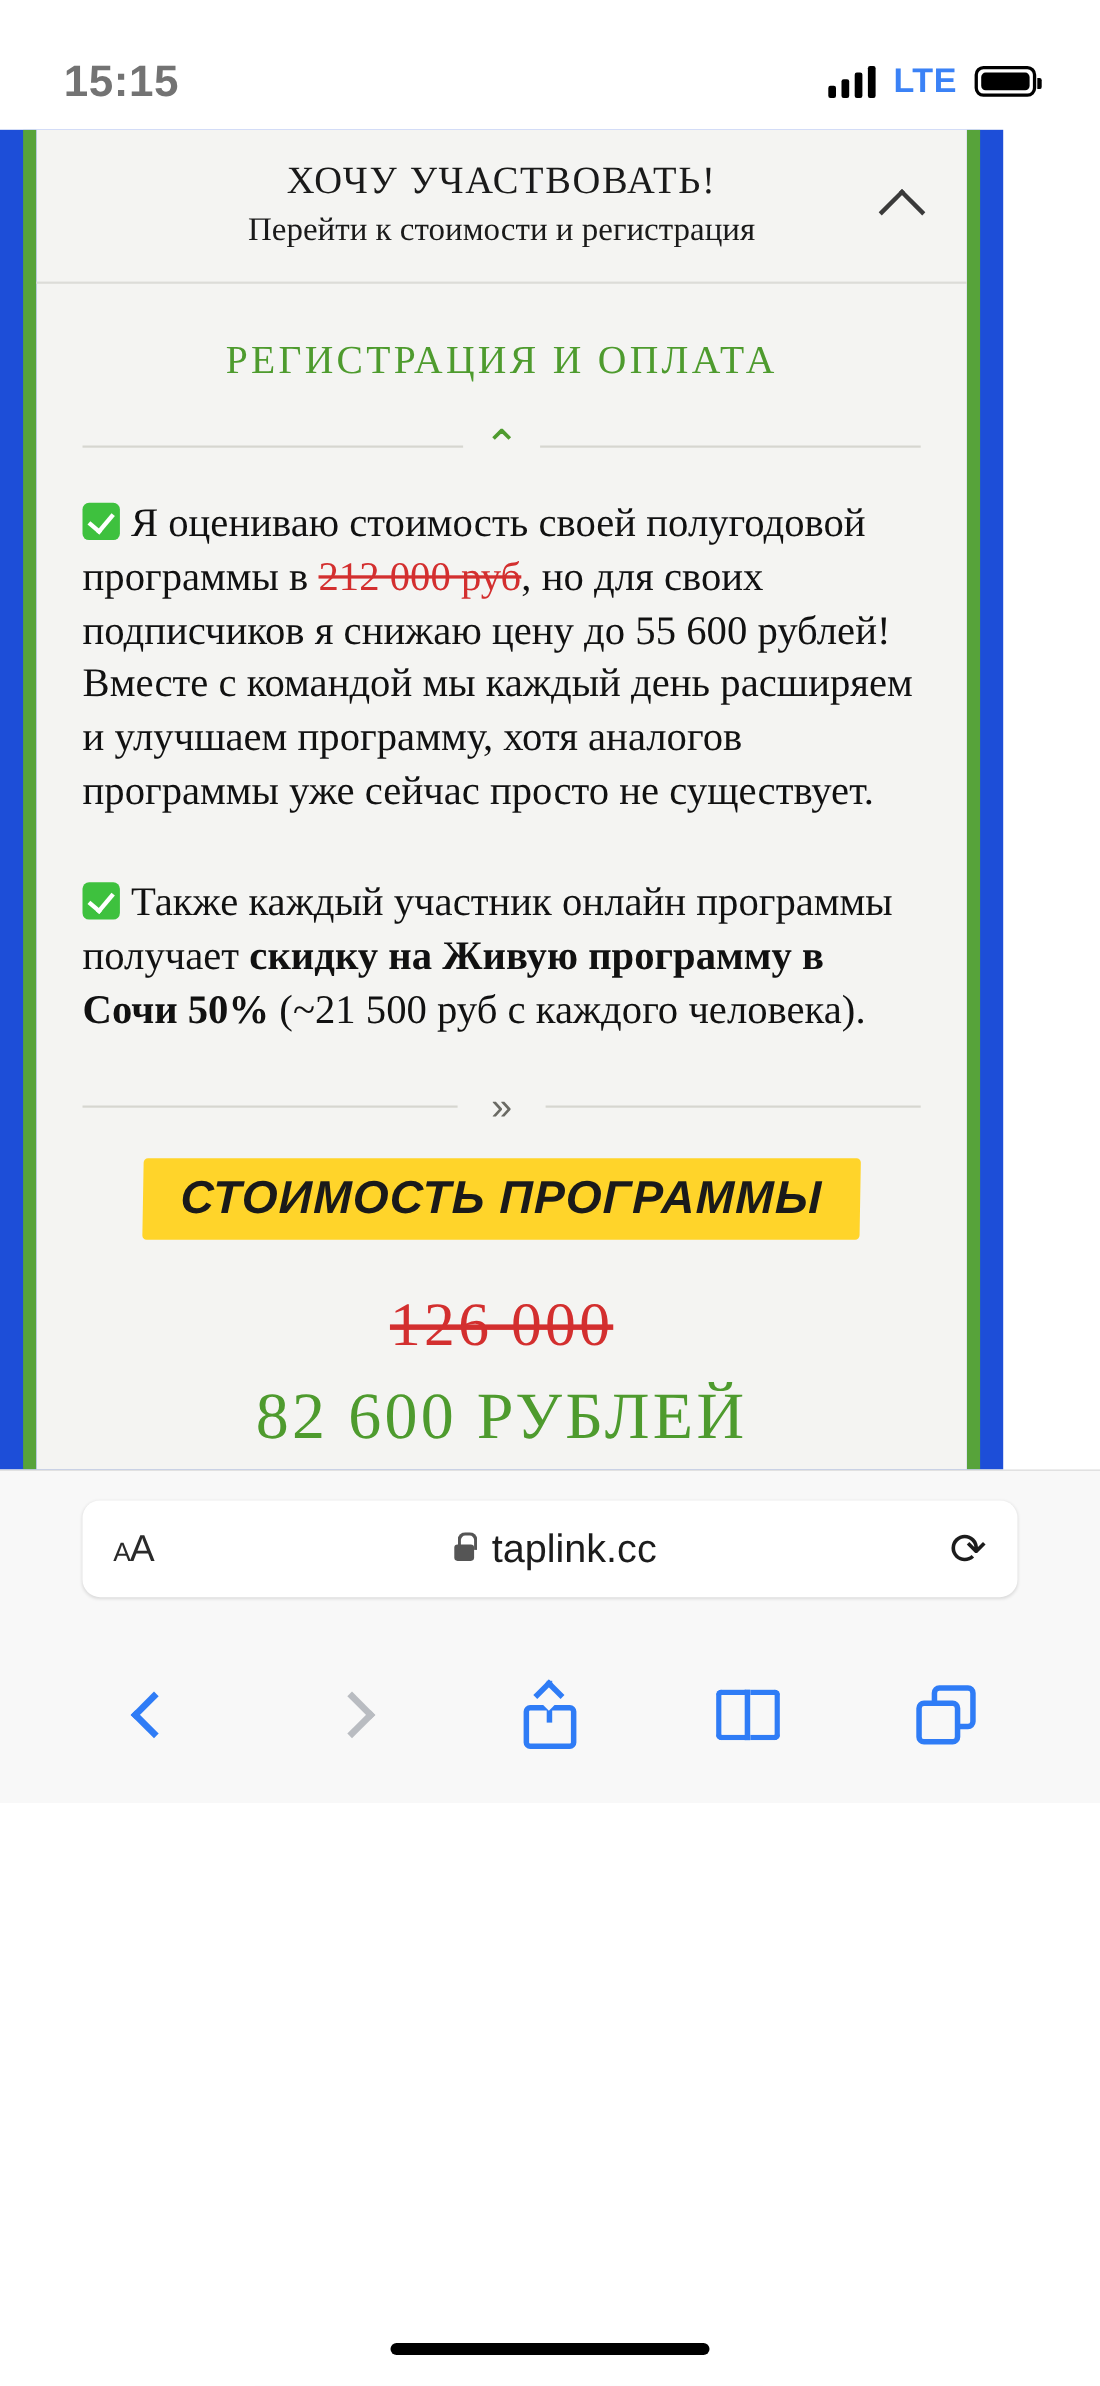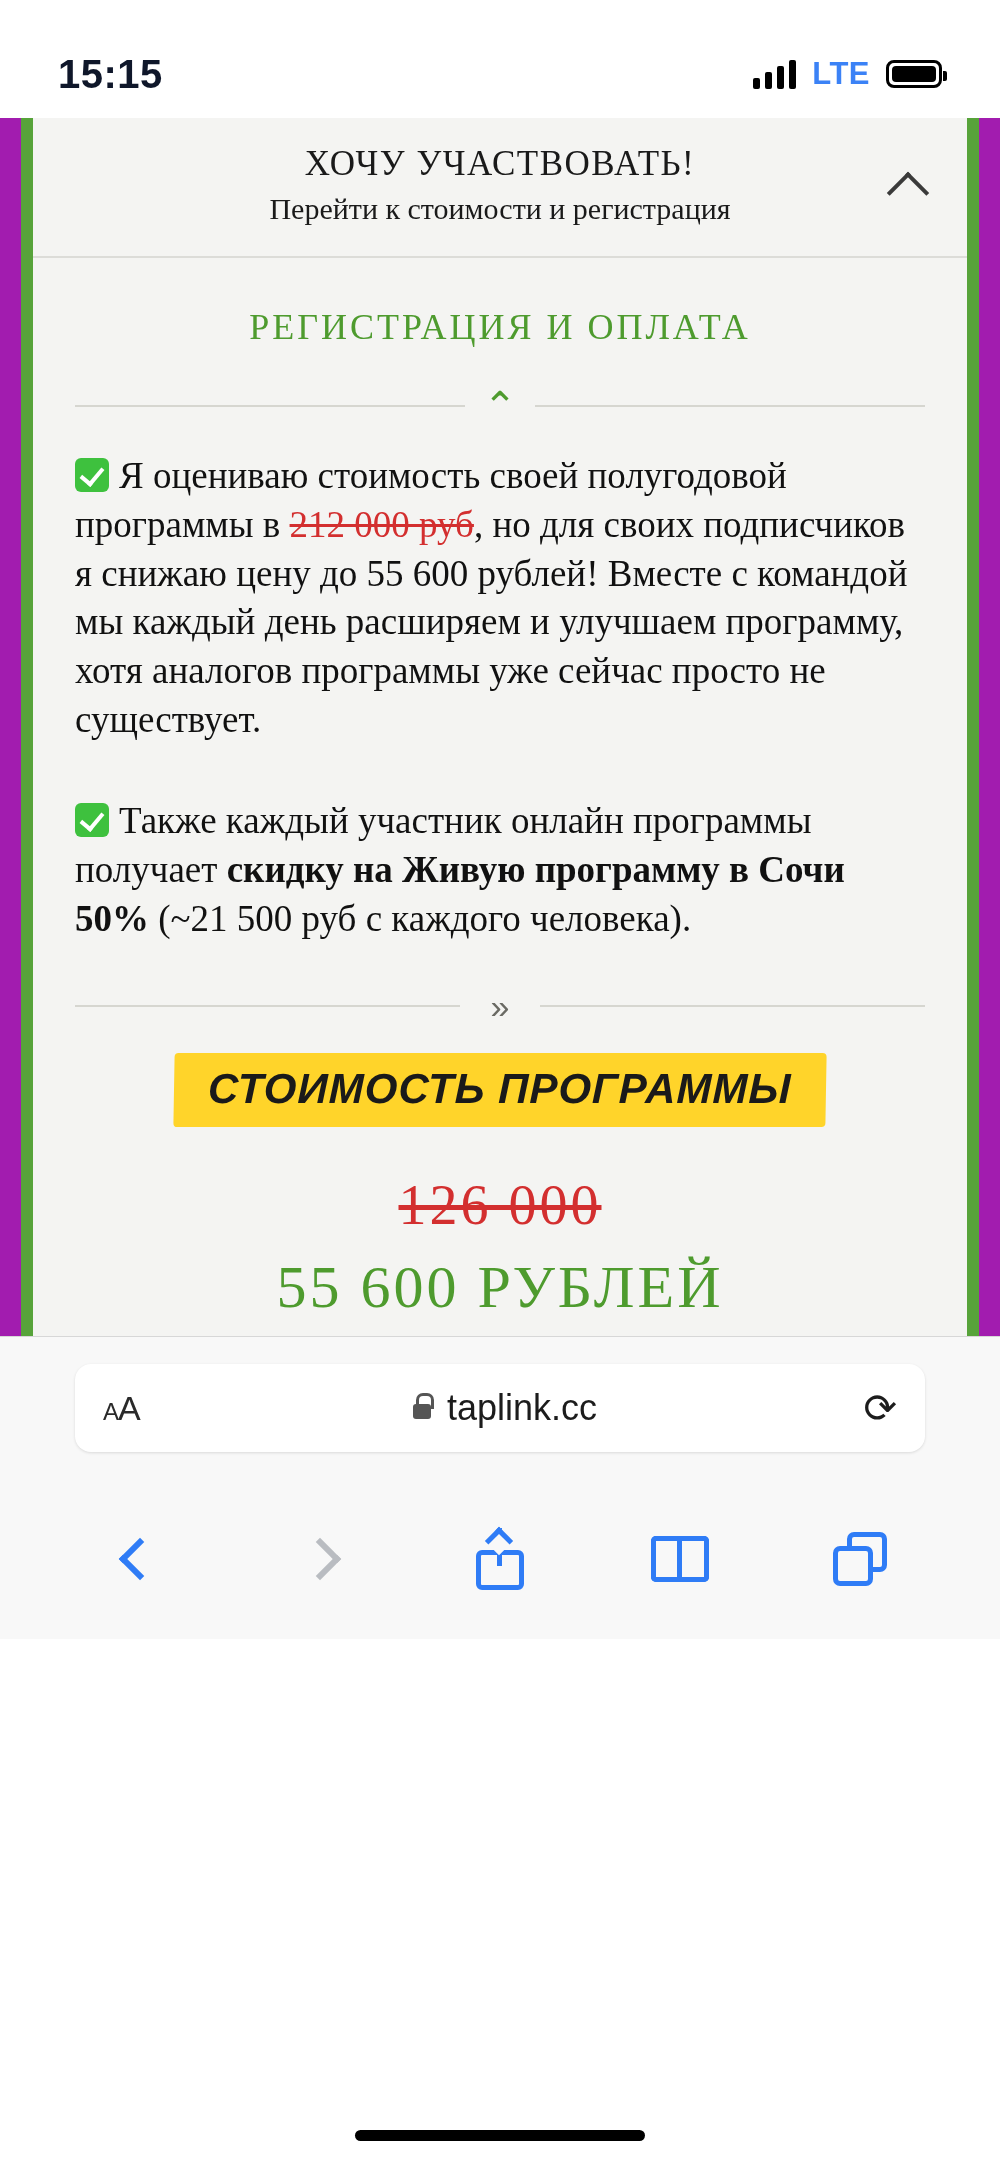--- a/index.html
+++ b/index.html
@@ -18,21 +18,21 @@
     display: flex;
     align-items: center;
     justify-content: space-between;
     padding: 30px 58px 0 58px;
     background: #ffffff;
   }
   .status-time {
     font-size: 40px;
     font-weight: bold;
     letter-spacing: 0.5px;
-    color: #0f172a;
+    color: #737373;
   }
   .status-right {
     display: flex;
     align-items: center;
     gap: 16px;
   }
   .signal {
     display: flex;
     align-items: flex-end;
     gap: 5px;
@@ -64,23 +64,23 @@
     right: -8px; top: 8px;
     width: 4px; height: 10px;
     background: #000;
     border-radius: 0 2px 2px 0;
   }
   .battery b { display: block; background: #000; height: 100%; width: 100%; border-radius: 4px; }
 
   
   .webview {
     position: relative;
-    width: 1000px;
+    width: 912px;
     height: 1218px;
-    background: #a21caf;
+    background: #1d4ed8;
     overflow: hidden;
   }
   .green-edge-left, .green-edge-right {
     position: absolute;
     top: 0; bottom: 0;
     width: 12px;
     background: #57a33a;
   }
   .green-edge-left { left: 21px; }
   .green-edge-right { right: 21px; }
@@ -436,21 +436,21 @@
         <span class="line"></span>
       </div>
 
       <div class="banner-wrap">
         <div class="banner">
           <span>СТОИМОСТЬ ПРОГРАММЫ</span>
         </div>
       </div>
 
       <div class="price-old">126 000</div>
-      <div class="price-new">55 600 РУБЛЕЙ</div>
+      <div class="price-new">82 600 РУБЛЕЙ</div>
 
     </div>
   </div>
 </div>
 
 <div class="browser-bar">
   <div class="urlbar">
     <div class="aa">
       <span class="small">A</span><span>A</span>
     </div>

